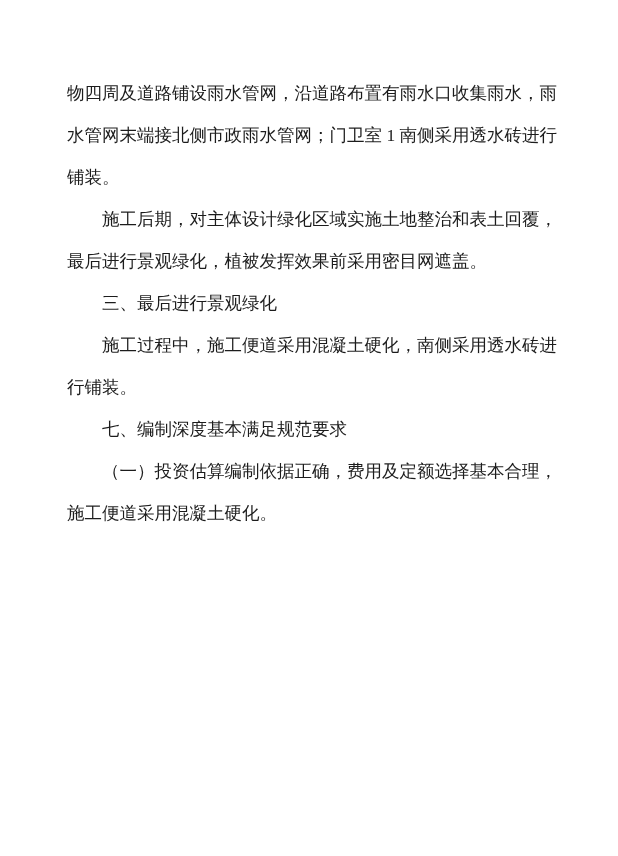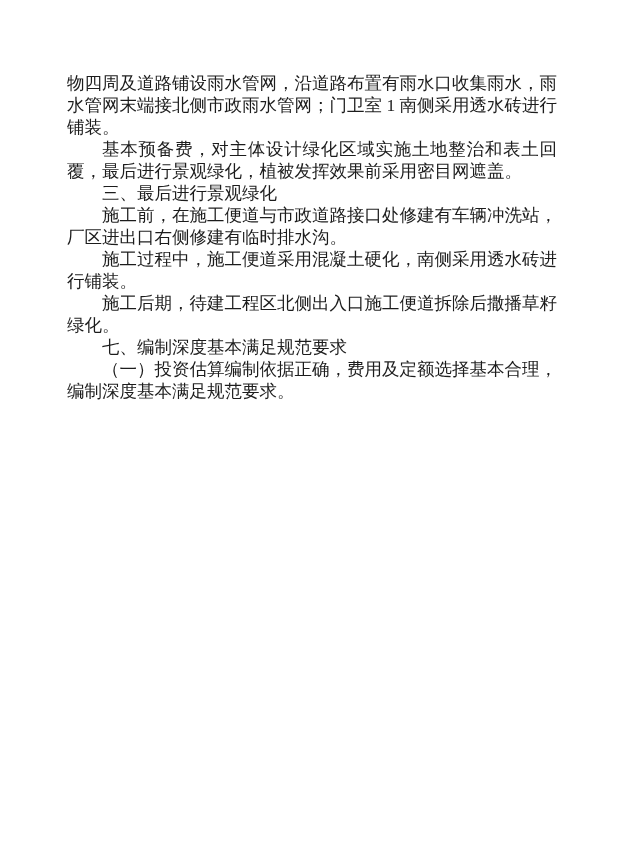--- a/index.html
+++ b/index.html
@@ -14,41 +14,39 @@
     background: #ffffff;
     overflow: hidden;
   }
   .text-block {
     position: absolute;
     left: 67px;
     top: 72px;
     width: 490px;
     font-family: "Liberation Serif", "DejaVu Serif", serif;
     font-size: 17.5px;
-    line-height: 22px;
+    line-height: 42px;
     color: #1c1c1c;
     text-align: justify;
     letter-spacing: 0;
   }
   .text-block p {
     margin: 0;
     padding: 0;
     text-indent: 2em;
   }
   .text-block p.no-indent {
     text-indent: 0;
   }
 </style>
 </head>
 <body>
 
 <div class="page">
   <div class="text-block">
     <p class="no-indent">物四周及道路铺设雨水管网，沿道路布置有雨水口收集雨水，雨水管网末端接北侧市政雨水管网；门卫室 1 南侧采用透水砖进行铺装。</p>
-    <p>基本预备费，对主体设计绿化区域实施土地整治和表土回覆，最后进行景观绿化，植被发挥效果前采用密目网遮盖。</p>
+    <p>施工后期，对主体设计绿化区域实施土地整治和表土回覆，最后进行景观绿化，植被发挥效果前采用密目网遮盖。</p>
     <p>三、最后进行景观绿化</p>
-    <p>施工前，在施工便道与市政道路接口处修建有车辆冲洗站，厂区进出口右侧修建有临时排水沟。</p>
     <p>施工过程中，施工便道采用混凝土硬化，南侧采用透水砖进行铺装。</p>
-    <p>施工后期，待建工程区北侧出入口施工便道拆除后撒播草籽绿化。</p>
     <p>七、编制深度基本满足规范要求</p>
-    <p>（一）投资估算编制依据正确，费用及定额选择基本合理，编制深度基本满足规范要求。</p>
+    <p>（一）投资估算编制依据正确，费用及定额选择基本合理，施工便道采用混凝土硬化。</p>
   </div>
 </div>
 
 </body></html>

